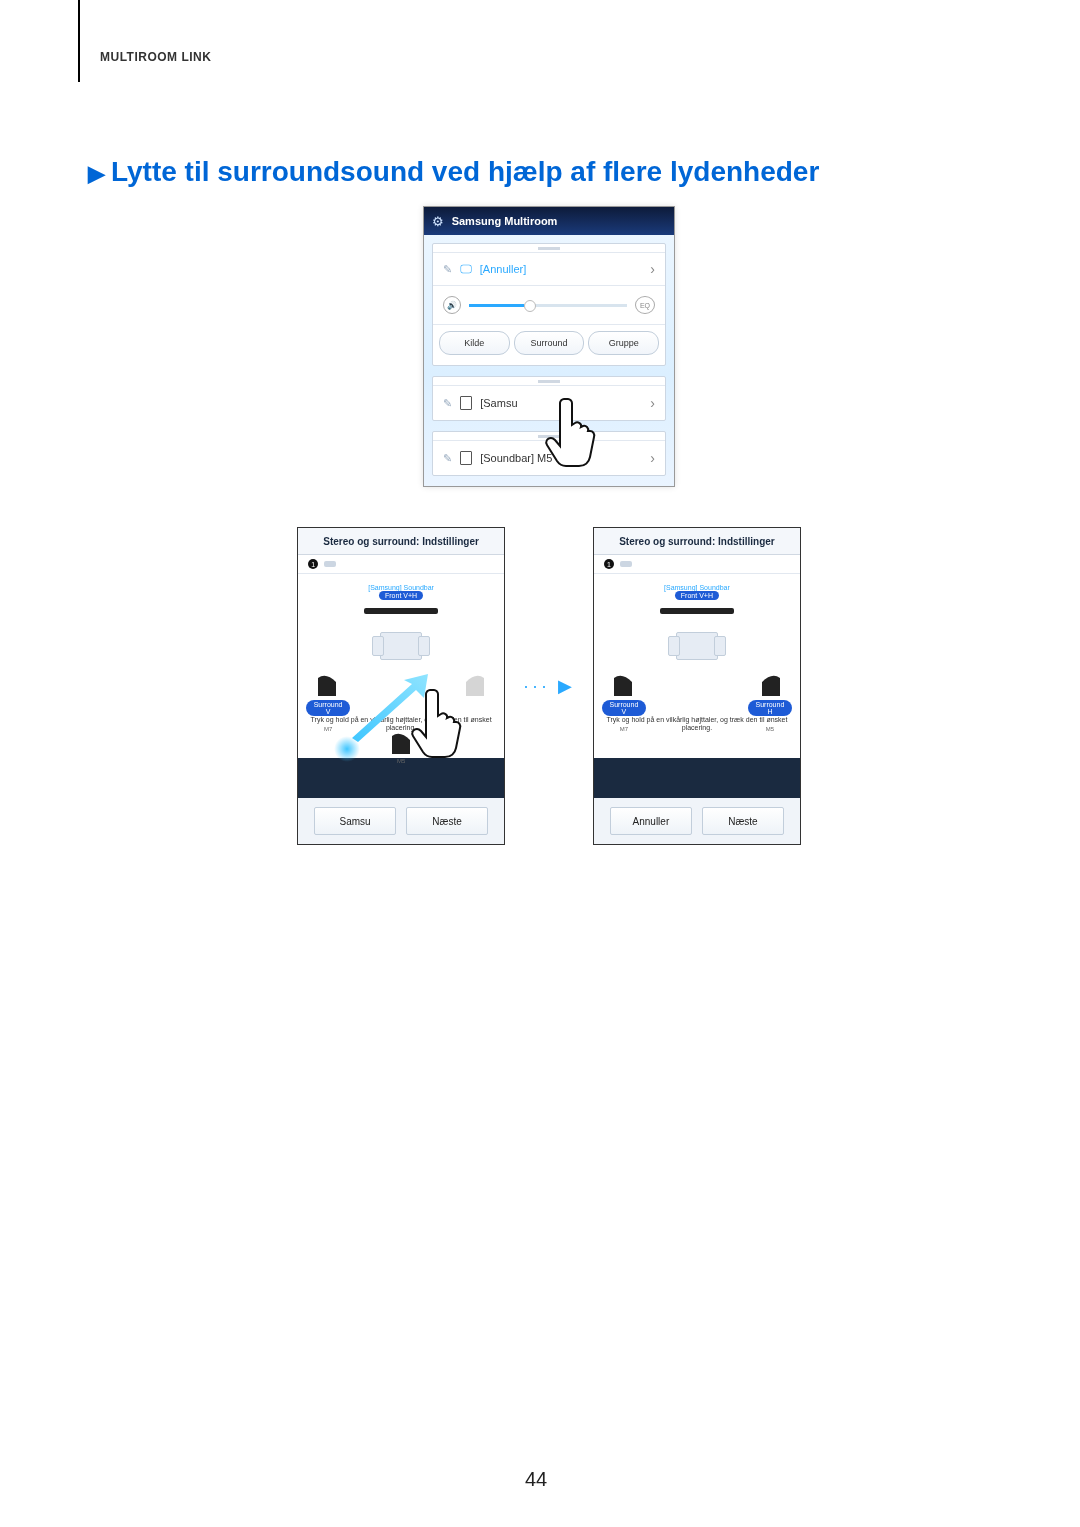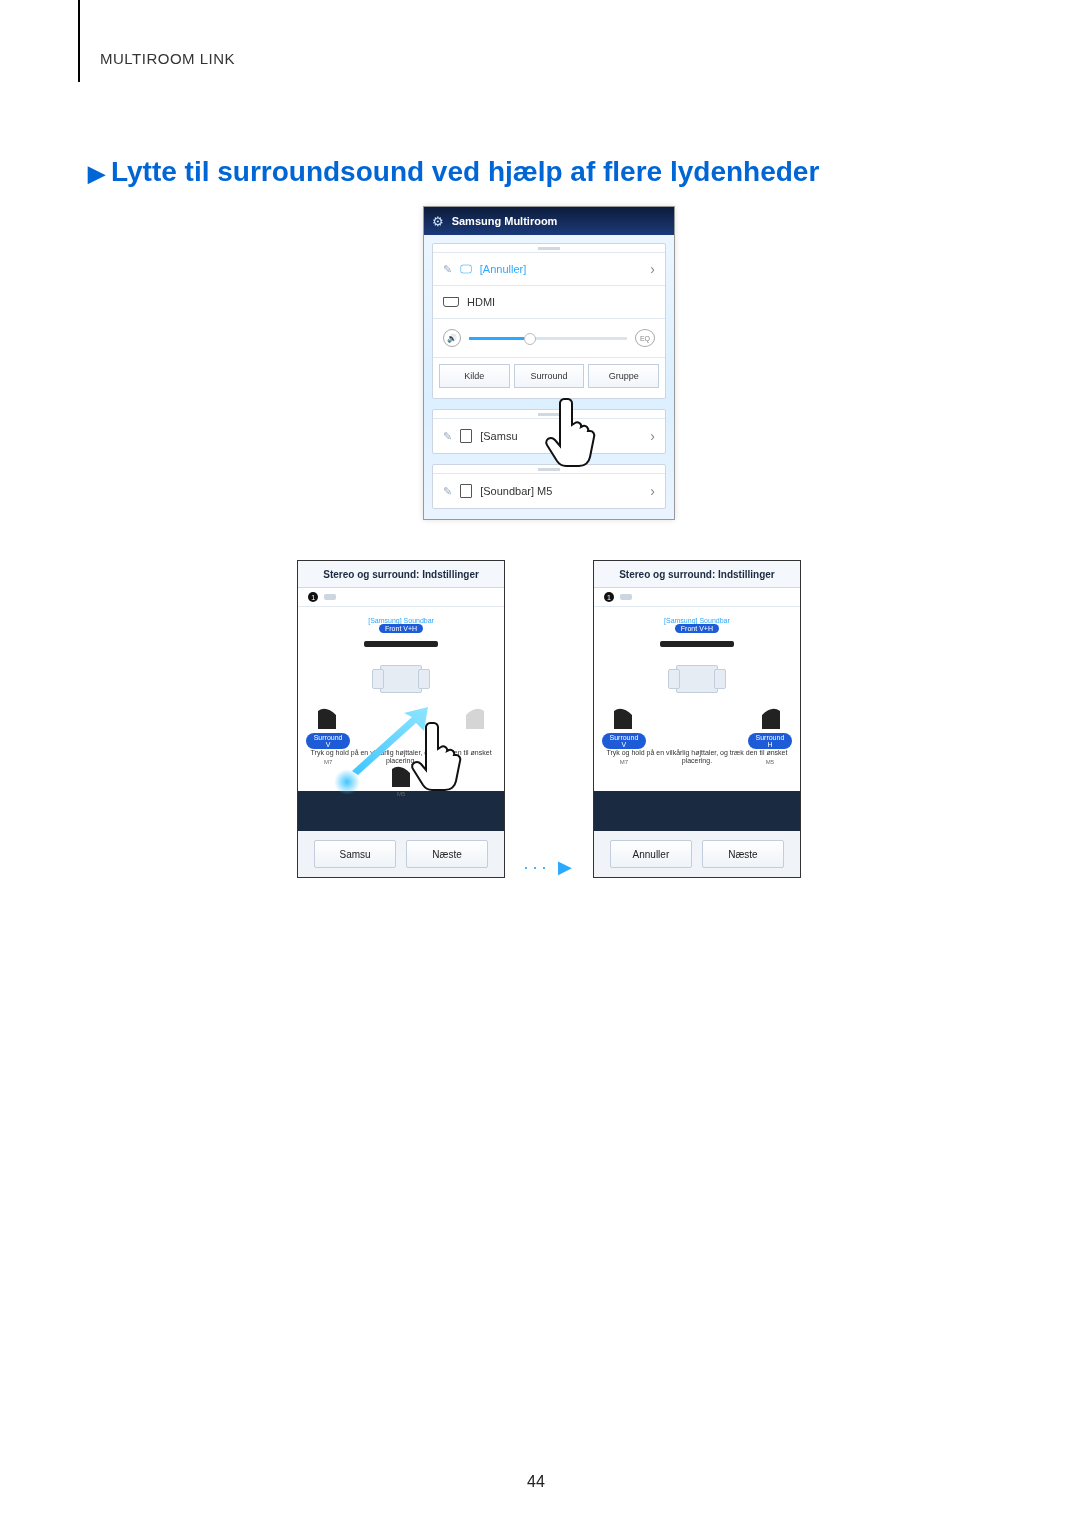--- a/index.html
+++ b/index.html
@@ -1,28 +1,28 @@
 <!DOCTYPE html>
 <html><head>
 <meta charset="utf-8">
 <style>
   html,body{margin:0;padding:0;background:#fff;font-family:Arial,Helvetica,sans-serif;color:#222}
   .page{width:1080px;height:1527px;position:relative;box-sizing:border-box;padding:40px 70px 0 88px}
   .vline{position:absolute;left:78px;top:0;width:2px;height:82px;background:#000}
-  .section-label{position:absolute;left:100px;top:50px;font-size:15px;font-weight:normal;letter-spacing:.5px;color:#333}
+  .section-label{position:absolute;left:100px;top:50px;font-size:12px;font-weight:bold;letter-spacing:.5px;color:#333}
   .content{margin-top:116px}
   h1{font-size:28px;font-weight:bold;color:#0066d6;margin:0 0 18px 0}
   h1 .arrow{font-size:22px;margin-right:6px}
   p.intro{font-size:20px;margin:0 0 22px 0;color:#222}
   ol{list-style:none;padding:0;margin:0}
   li.step{font-size:20px;margin-bottom:16px}
   li.step .num{font-weight:bold}
   li.step .bold{font-weight:bold}
   .fig-wrap{display:flex;justify-content:center;margin:14px 0 40px 0}
-  .fig-row{display:flex;justify-content:center;align-items:flex-end;gap:18px;margin:14px 0 40px 0}
+  .fig-row{display:flex;justify-content:center;align-items:center;gap:18px;margin:14px 0 40px 0}
   .arrow-dots{color:#2aa9ff;font-size:18px;letter-spacing:3px}
 
   
   .phone1{width:250px;border:1px solid #999;box-shadow:0 0 6px rgba(0,0,0,.12);background:linear-gradient(#eef7ff,#dbefff 60%,#eaf4ff)}
   .p1-top{background:linear-gradient(#0d1b3a,#1a3a7a);height:28px;display:flex;align-items:center;gap:8px;padding:0 8px}
   .p1-top-title{color:#fff;font-size:11px;font-weight:bold}
   .gear-icon{color:#cfe3ff;font-size:13px}
   .p1-card{background:#fff;margin:8px 8px 10px 8px;border:1px solid #ccd6e2;border-radius:2px}
   .p1-handle{height:8px;display:flex;justify-content:center;align-items:center}
   .p1-handle::before{content:"";width:22px;height:3px;background:#d0d8e2}
@@ -31,21 +31,21 @@
   .p1-row .chev{margin-left:auto;color:#888;font-size:14px}
   .p1-row .pencil{color:#9aacc0;font-size:11px}
   .p1-row .brand{color:#2aa9ff}
   .p1-row .hdmi-icon{display:inline-block;width:14px;height:8px;border:1px solid #555;border-radius:0 0 3px 3px}
   .p1-vol{display:flex;align-items:center;gap:8px;padding:10px 10px;border-top:1px solid #e2e8f0}
   .vol-icon{width:16px;height:16px;border:1px solid #aaa;border-radius:50%;display:flex;align-items:center;justify-content:center;font-size:8px;color:#888}
   .vol-track{flex:1;height:3px;background:linear-gradient(90deg,#2aa9ff 35%,#d8e4ee 35%);position:relative}
   .vol-thumb{position:absolute;left:35%;top:-4px;width:10px;height:10px;border-radius:50%;background:#fff;border:1px solid #bbb}
   .eq-icon{width:18px;height:16px;border:1px solid #aaa;border-radius:50%;display:flex;align-items:center;justify-content:center;font-size:7px;color:#888}
   .p1-btns{display:flex;gap:4px;padding:6px 6px 10px 6px;border-top:1px solid #e2e8f0}
-  .p1-btn{flex:1;border:1px solid #c2cedb;border-radius:0;height:22px;font-size:9px;color:#333;display:flex;align-items:center;justify-content:center;background:linear-gradient(#fff,#f1f5fa)}
+  .p1-btn{flex:1;border:1px solid #c2cedb;border-radius:11px;height:22px;font-size:9px;color:#333;display:flex;align-items:center;justify-content:center;background:linear-gradient(#fff,#f1f5fa)}
   .p1-row.single{height:34px}
   .p1-spk-icon{display:inline-block;width:10px;height:12px;border:1px solid #555;border-radius:1px}
   
   .hand1{position:absolute;left:156px;top:196px;pointer-events:none}
   .phone1{position:relative}
 
   
   .phone2{width:206px;height:316px;border:1px solid #333;background:#1a2a40;position:relative;overflow:hidden}
   .p2-header{background:#f4f7fb;color:#1a2a40;height:26px;font-size:10px;font-weight:bold;display:flex;align-items:center;justify-content:center;border-bottom:1px solid #d0d8e2}
   .p2-sub{background:#fff;height:18px;display:flex;align-items:center;gap:6px;padding-left:10px;border-bottom:1px solid #e2e8f0}
@@ -75,21 +75,21 @@
   
   .drag-arrow{position:absolute;left:48px;top:100px;width:84px;height:70px;pointer-events:none}
   .drag-arrow svg{width:100%;height:100%}
   .glow{position:absolute;left:36px;top:162px;width:26px;height:26px;border-radius:50%;background:radial-gradient(circle,#3fc6ff 0%,rgba(63,198,255,0) 70%)}
 
   
   .hand{position:absolute;pointer-events:none}
   .hand svg{width:60px;height:80px}
   .hand2{left:110px;top:108px}
 
-  .page-number{position:absolute;bottom:36px;left:0;right:8px;text-align:center;font-size:16px;color:#222}
+  .page-number{position:absolute;bottom:36px;left:0;right:8px;text-align:center;font-size:20px;color:#222}
 </style>
 </head>
 <body>
 
 <div class="page">
   <div class="vline"></div>
   <div class="section-label">MULTIROOM LINK</div>
 
   <div class="content">
     <h1>
@@ -104,24 +104,20 @@
           <span class="p1-top-title">Samsung Multiroom</span>
         </div>
 
         <div class="p1-card">
           <div class="p1-handle"></div>
           <div class="p1-row">
             <span class="pencil">✎</span>
             <span style="color:#2aa9ff;font-size:12px">🖵</span>
             <span class="brand">[Annuller]</span>
             <span class="chev">›</span>
-          </div>
-          <div class="p1-row">
-            <span class="hdmi-icon"></span>
-            <span>HDMI</span>
           </div>
           <div class="p1-vol">
             <span class="vol-icon">🔊</span>
             <div class="vol-track">
                 <div class="vol-thumb"></div>
               </div>
             <span class="eq-icon">EQ</span>
           </div>
           <div class="p1-btns">
             <div class="p1-btn">Kilde</div>

